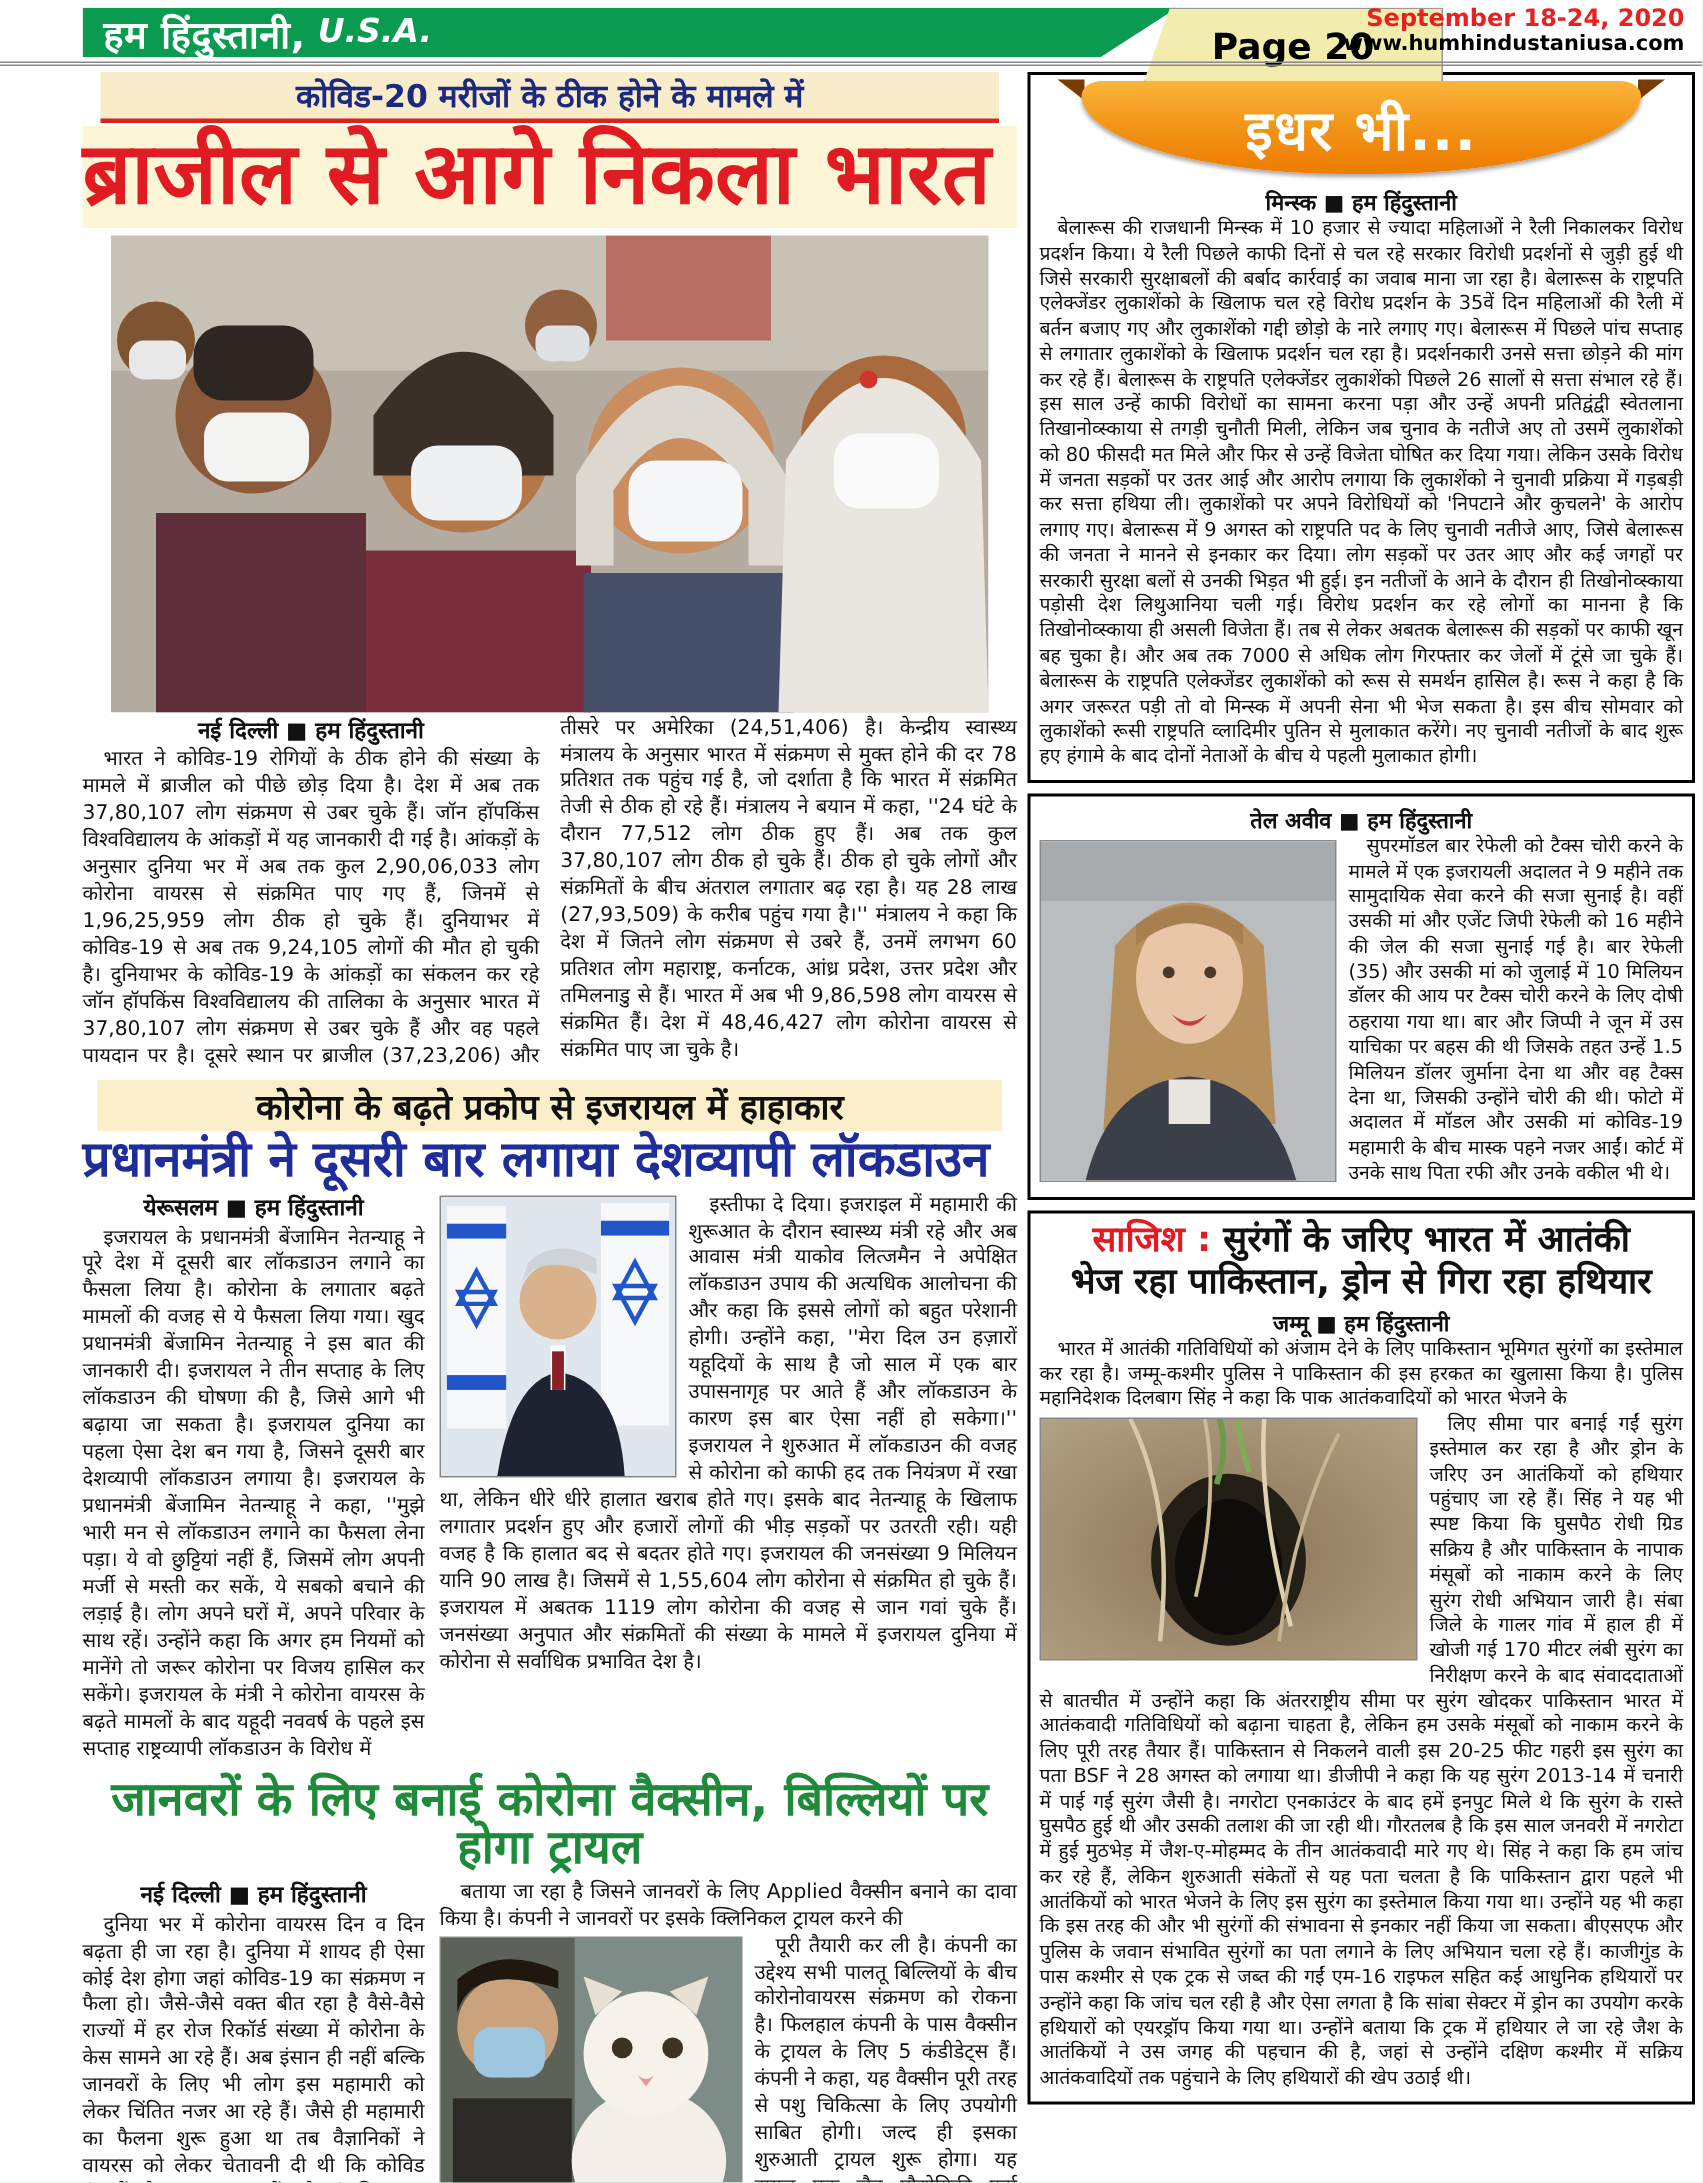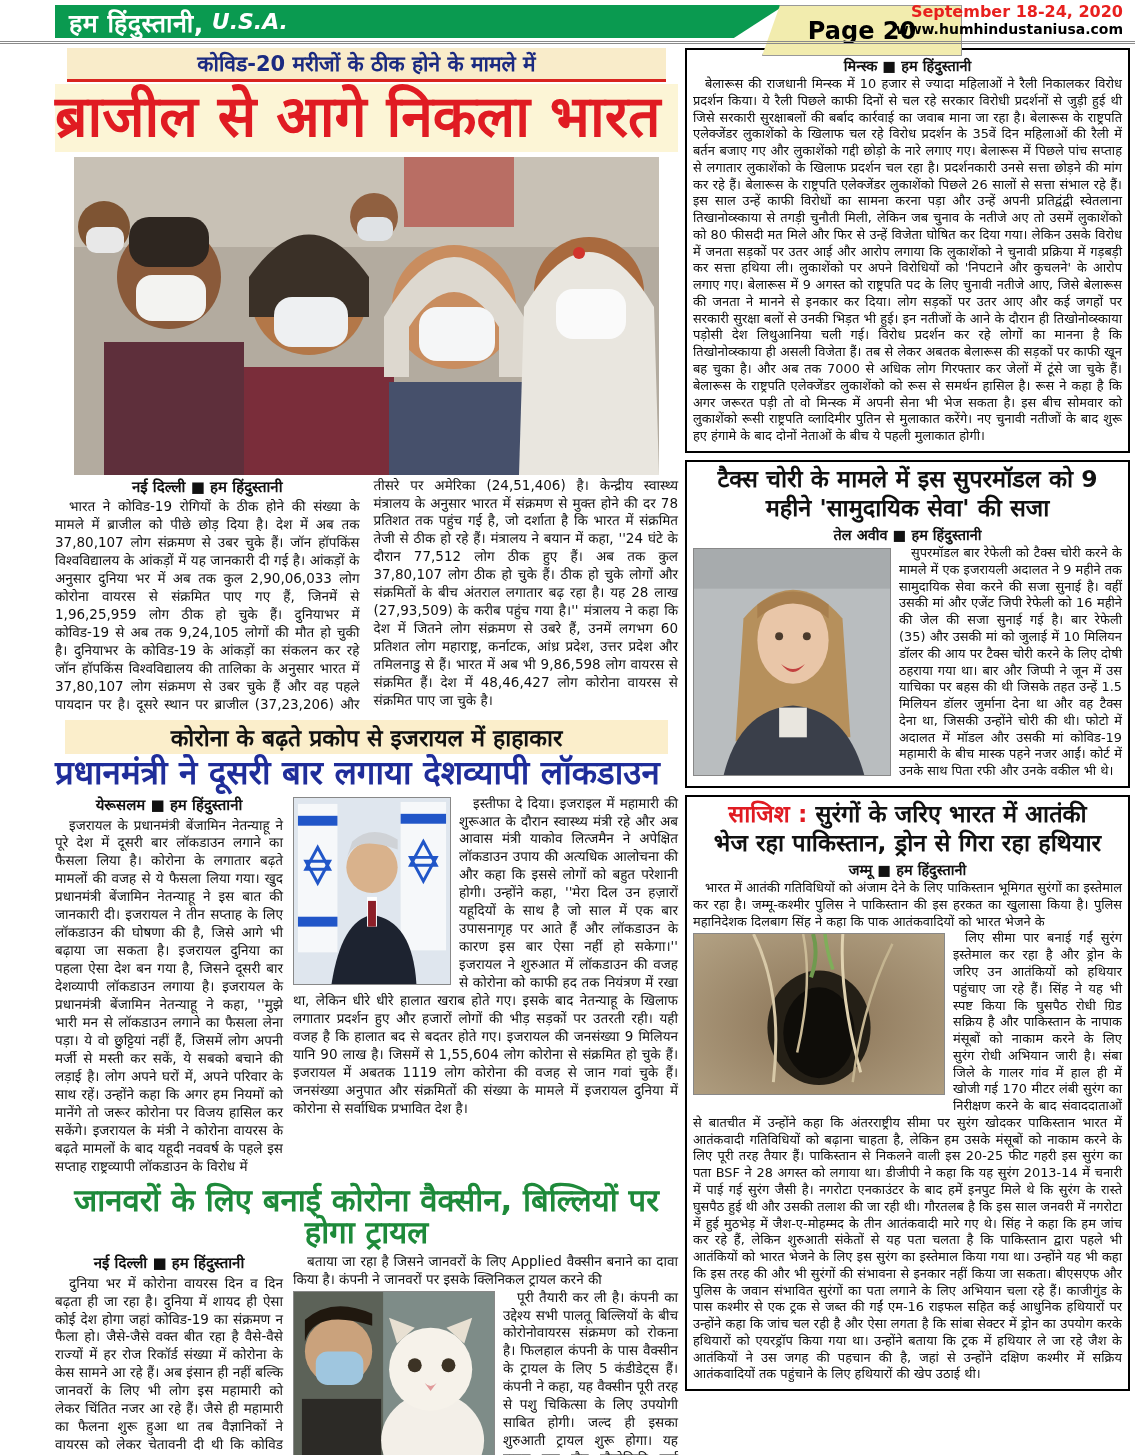--- a/index.html
+++ b/index.html
@@ -220,28 +220,32 @@
             </svg>
             <p>पूरी तैयारी कर ली है। कंपनी का उद्देश्य सभी पालतू बिल्लियों के बीच कोरोनोवायरस संक्रमण को रोकना है। फिलहाल कंपनी के पास वैक्सीन के ट्रायल के लिए 5 कंडीडेट्स हैं। कंपनी ने कहा, यह वैक्सीन पूरी तरह से पशु चिकित्सा के लिए उपयोगी साबित होगी। जल्द ही इसका शुरुआती ट्रायल शुरू होगा। यह ट्रायल एक जैव प्रौद्योगिकी फर्म इविविक्स एसआरएल के सहयोग से कंडक्ट किया जाएगा। कंपनी अपने पायलट फेज में 30 स्वस्थ बिल्लियों का वैक्सीन के ट्रायल के लिए चयन करेगी जिन्हें 6 माह तक ट्रेस किया जाएगा। जुलाई में, एप्लाइड डीएनए साइंसेज ने दावा किया था कि उसने वैक्सीन का 5 चूहों पर ट्रायल किया था जिसके परिणाम सकारात्मक आए थे। अब यदि इस वैक्सीन का ट्रायल बिल्लियों पर सफल हो जाता है तो क्या इसका मतलब इंसानों पर भी ये टीका असर करेगी? और पालतू जानवर क्या सच में कोविड से संक्रमित हो सकते हैं? रोग नियंत्रण एवं निवारण केंद्र के अनुसार इस बात का अभी तक कोई सबूत नहीं है कि जानवर वायरस को फैलाने में महत्वपूर्ण भूमिका निभाते हैं।</p>
           </div>
         </div>
       </div>
     </div>
 
     <div class="colR">
 
       <div class="rbox">
+        <div class="banner-wrap">
+          <div class="banner-fold fold-l"></div>
+          <div class="banner-fold fold-r"></div>
+          <div class="banner">इधर भी...</div>
+        </div>
         <div class="r-byline">मिन्स्क ■ हम हिंदुस्तानी</div>
         <div class="r-body">
           <p>बेलारूस की राजधानी मिन्स्क में 10 हजार से ज्यादा महिलाओं ने रैली निकालकर विरोध प्रदर्शन किया। ये रैली पिछले काफी दिनों से चल रहे सरकार विरोधी प्रदर्शनों से जुड़ी हुई थी जिसे सरकारी सुरक्षाबलों की बर्बाद कार्रवाई का जवाब माना जा रहा है। बेलारूस के राष्ट्रपति एलेक्जेंडर लुकाशेंको के खिलाफ चल रहे विरोध प्रदर्शन के 35वें दिन महिलाओं की रैली में बर्तन बजाए गए और लुकाशेंको गद्दी छोड़ो के नारे लगाए गए। बेलारूस में पिछले पांच सप्ताह से लगातार लुकाशेंको के खिलाफ प्रदर्शन चल रहा है। प्रदर्शनकारी उनसे सत्ता छोड़ने की मांग कर रहे हैं। बेलारूस के राष्ट्रपति एलेक्जेंडर लुकाशेंको पिछले 26 सालों से सत्ता संभाल रहे हैं। इस साल उन्हें काफी विरोधों का सामना करना पड़ा और उन्हें अपनी प्रतिद्वंद्वी स्वेतलाना तिखानोव्स्काया से तगड़ी चुनौती मिली, लेकिन जब चुनाव के नतीजे अए तो उसमें लुकाशेंको को 80 फीसदी मत मिले और फिर से उन्हें विजेता घोषित कर दिया गया। लेकिन उसके विरोध में जनता सड़कों पर उतर आई और आरोप लगाया कि लुकाशेंको ने चुनावी प्रक्रिया में गड़बड़ी कर सत्ता हथिया ली। लुकाशेंको पर अपने विरोधियों को 'निपटाने और कुचलने' के आरोप लगाए गए। बेलारूस में 9 अगस्त को राष्ट्रपति पद के लिए चुनावी नतीजे आए, जिसे बेलारूस की जनता ने मानने से इनकार कर दिया। लोग सड़कों पर उतर आए और कई जगहों पर सरकारी सुरक्षा बलों से उनकी भिड़त भी हुई। इन नतीजों के आने के दौरान ही तिखोनोव्स्काया पड़ोसी देश लिथुआनिया चली गई। विरोध प्रदर्शन कर रहे लोगों का मानना है कि तिखोनोव्स्काया ही असली विजेता हैं। तब से लेकर अबतक बेलारूस की सड़कों पर काफी खून बह चुका है। और अब तक 7000 से अधिक लोग गिरफ्तार कर जेलों में टूंसे जा चुके हैं। बेलारूस के राष्ट्रपति एलेक्जेंडर लुकाशेंको को रूस से समर्थन हासिल है। रूस ने कहा है कि अगर जरूरत पड़ी तो वो मिन्स्क में अपनी सेना भी भेज सकता है। इस बीच सोमवार को लुकाशेंको रूसी राष्ट्रपति व्लादिमीर पुतिन से मुलाकात करेंगे। नए चुनावी नतीजों के बाद शुरू हए हंगामे के बाद दोनों नेताओं के बीच ये पहली मुलाकात होगी।</p>
         </div>
       </div>
 
       <div class="rbox">
-        <div class="r-headline">टैक्स चोरी के मामले में इस सुपरमॉडल को 9 महीने 'सामुदायिक सेवा' की सजा</div>
         <div class="r-byline">तेल अवीव ■ हम हिंदुस्तानी</div>
         <div class="r-body">
           <svg class="photo sm-photo" viewBox="0 0 198 228" preserveAspectRatio="none">
             <rect width="198" height="228" fill="#b9bdbf"></rect>
             <rect width="198" height="40" fill="#a7abad"></rect>
 
             <path d="M50 70 q50 -58 100 0 l8 120 l-116 4 z" fill="#b6905c"></path>
 
             <ellipse cx="100" cy="92" rx="36" ry="44" fill="#e9c6a8"></ellipse>
             <path d="M64 70 q36 -30 72 0 l0 -14 q-36 -26 -72 0 z" fill="#a87f4e"></path>

